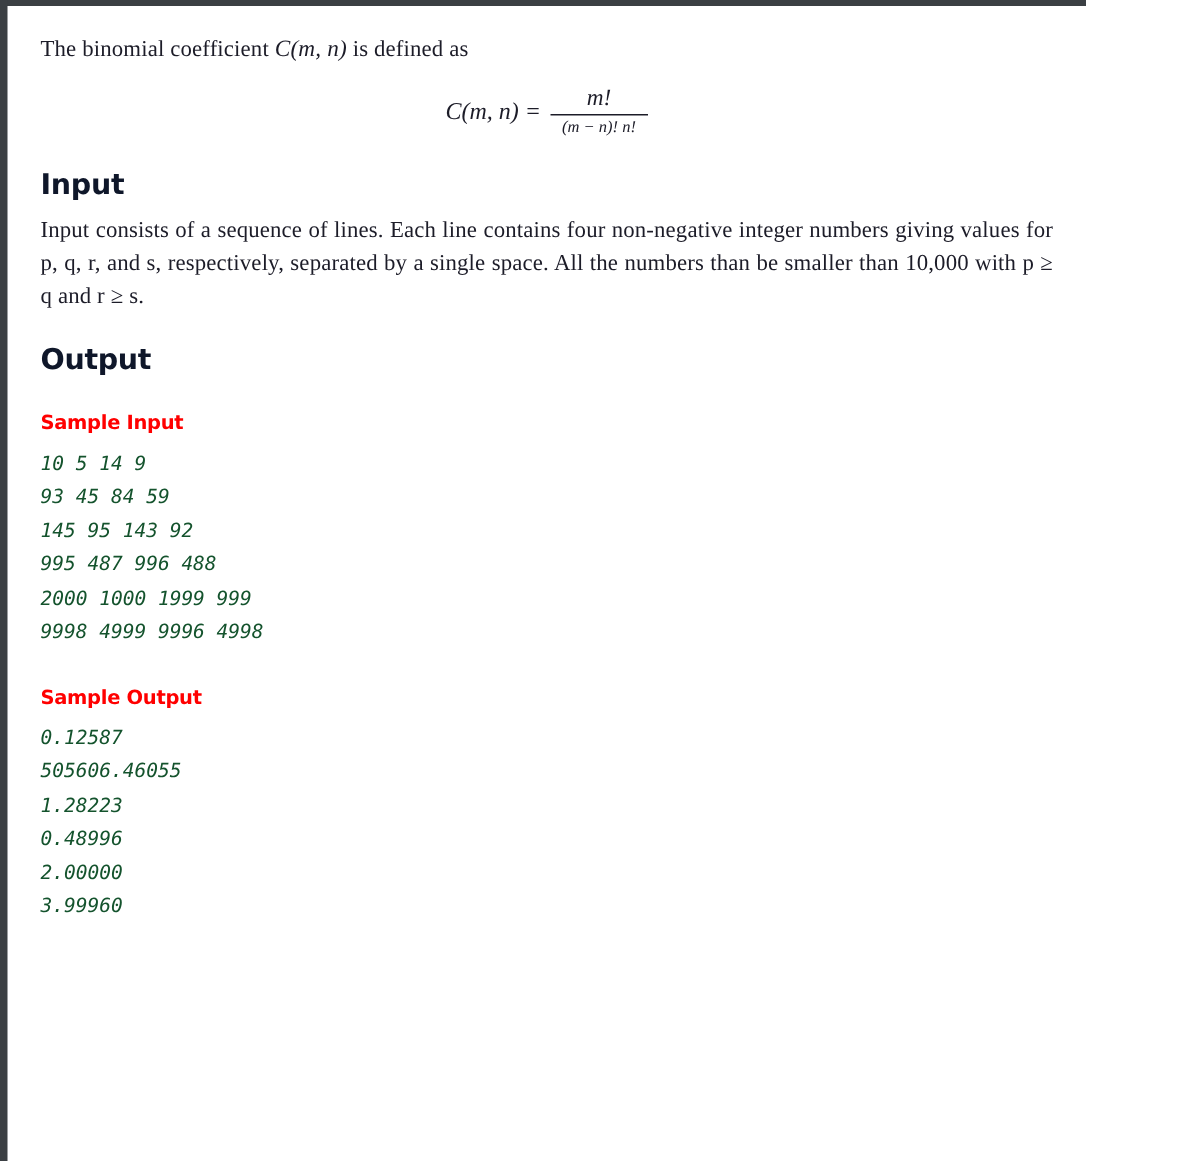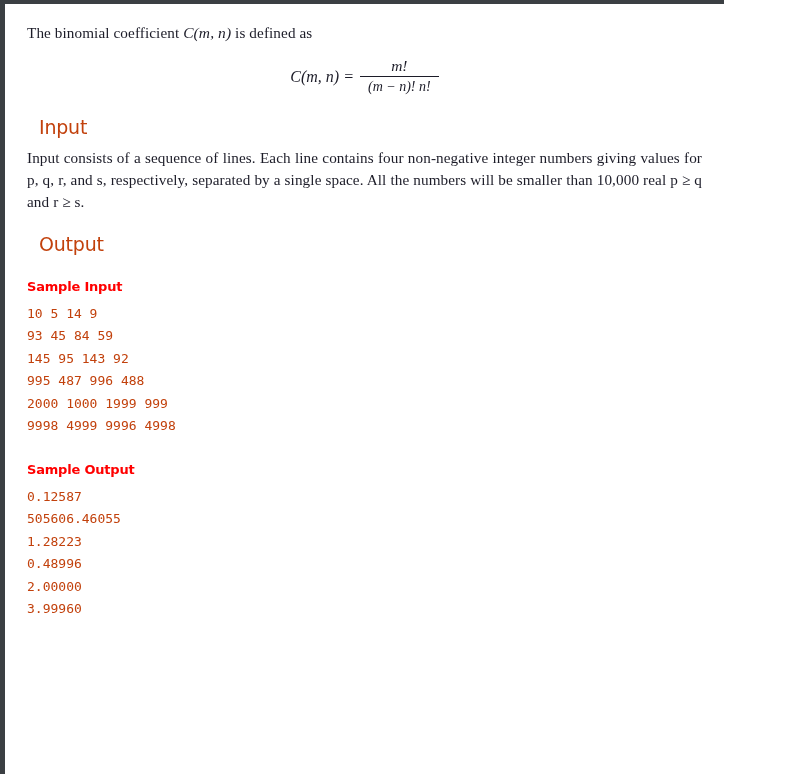--- a/index.html
+++ b/index.html
@@ -70,71 +70,72 @@
   }
   .frac .num {
     display: block;
     padding: 0 8px 1px 8px;
     border-bottom: 1.1px solid #1c1c28;
     font-size: 15.5px;
   }
   .frac .den {
     display: block;
     padding: 2px 8px 0 8px;
-    font-size: 14px;
+    font-size: 11px;
   }
   .lhs {
     display: inline-block;
     vertical-align: middle;
   }
   
   h2.section-heading {
     font-family: "DejaVu Sans", "Liberation Sans", sans-serif;
-    color: #c2410c;
-    font-weight: normal;
+    color: #0f172a;
+    font-weight: bold;
     font-size: 19px;
-    margin: 20px 0 9px 12px;
+    margin: 20px 0 9px 0;
     letter-spacing: -0.2px;
   }
   h2.sample-heading {
     font-family: "DejaVu Sans", "Liberation Sans", sans-serif;
     color: #ff0000;
     font-weight: bold;
     font-size: 13px;
     margin: 24px 0 9px 0;
     letter-spacing: -0.2px;
   }
   
   pre.sample {
     font-family: "DejaVu Sans Mono", "Liberation Mono", monospace;
     font-size: 13px;
     line-height: 1.73;
-    color: #c2410c;
+    color: #14532d;
     margin: 0;
     white-space: pre;
     letter-spacing: 0px;
+    font-style: italic;
   }
 </style>
 </head>
 <body>
 
 <div class="page">
   <div class="content">
 
     <p class="body-text intro"><span>The binomial coefficient </span><span class="math mi">C(m, n)</span><span> is defined as</span></p>
 
     <div class="formula-block">
       <span class="formula-inline math">
         <span class="lhs mi">C(m, n) =</span><span class="frac"><span class="num mi">m!</span><span class="den mi">(m − n)! n!</span></span>
       </span>
     </div>
 
 
     <h2 class="section-heading">Input</h2>
-    <p class="body-text">Input consists of a sequence of lines. Each line contains four non-negative integer numbers giving values for p, q, r, and s, respectively, separated by a single space. All the numbers will be smaller than 10,000 real p ≥ q and r ≥ s.</p>
+    <p class="body-text">Input consists of a sequence of lines. Each line contains four non-negative integer numbers giving values for p, q, r, and s, respectively, separated by a single space. All the numbers than be smaller than 10,000 with p ≥ q and r ≥ s.</p>
 
     <h2 class="section-heading">Output</h2>
 
     <h2 class="sample-heading">Sample Input</h2>
     <pre class="sample">10 5 14 9
 93 45 84 59
 145 95 143 92
 995 487 996 488
 2000 1000 1999 999
 9998 4999 9996 4998</pre>

